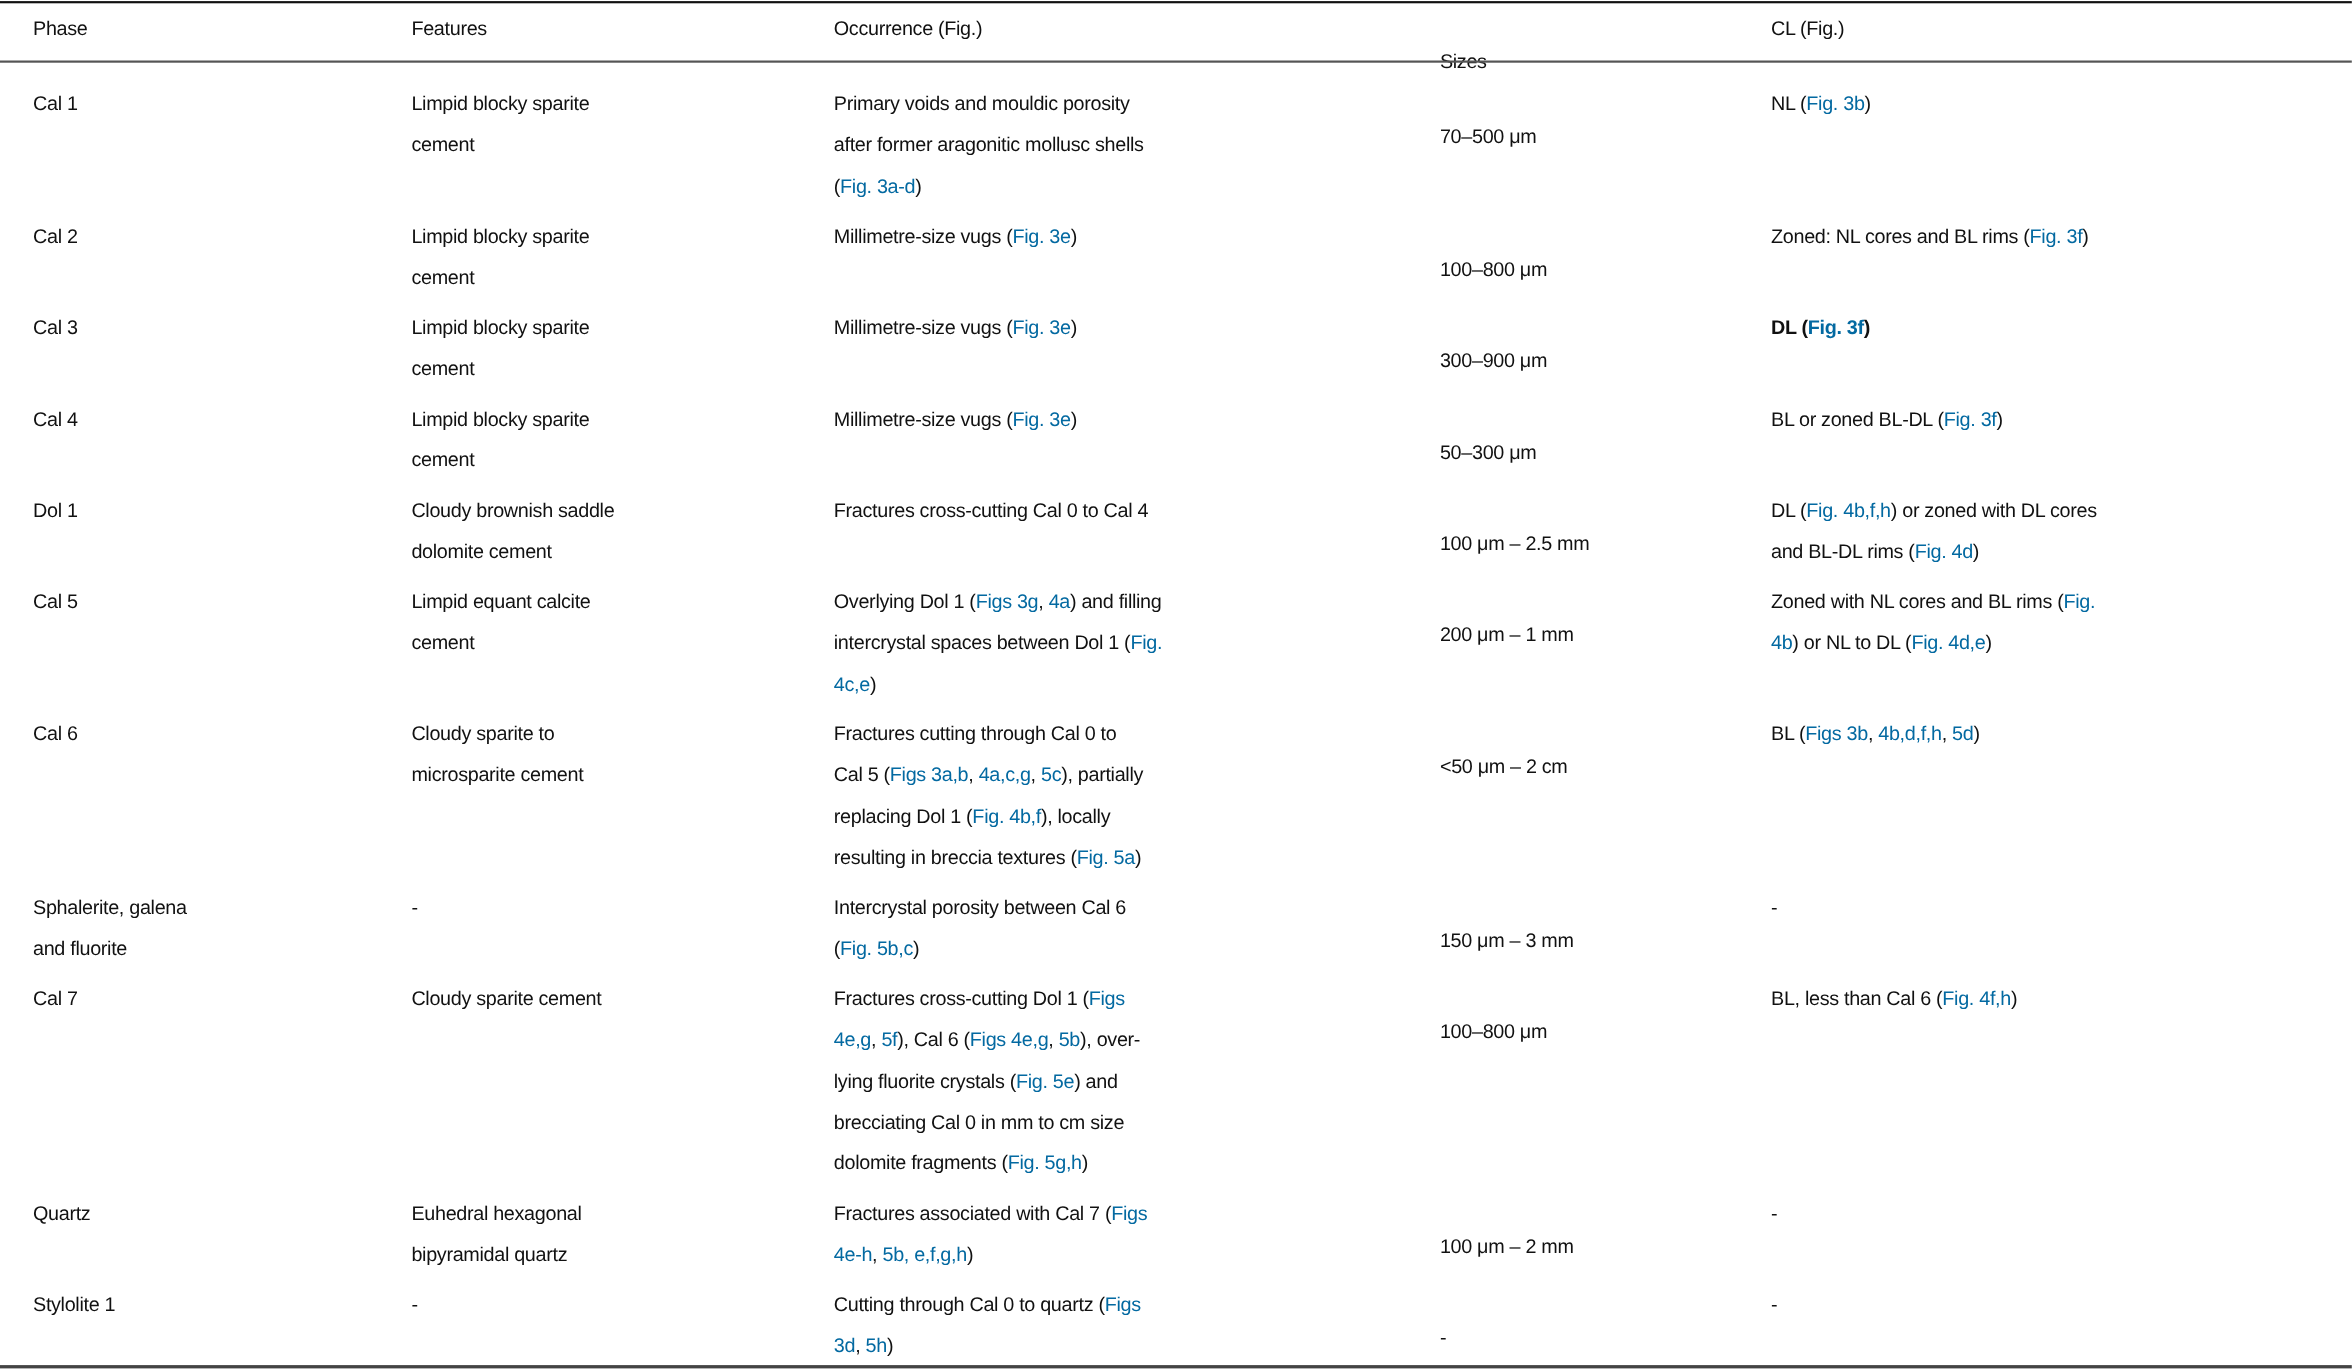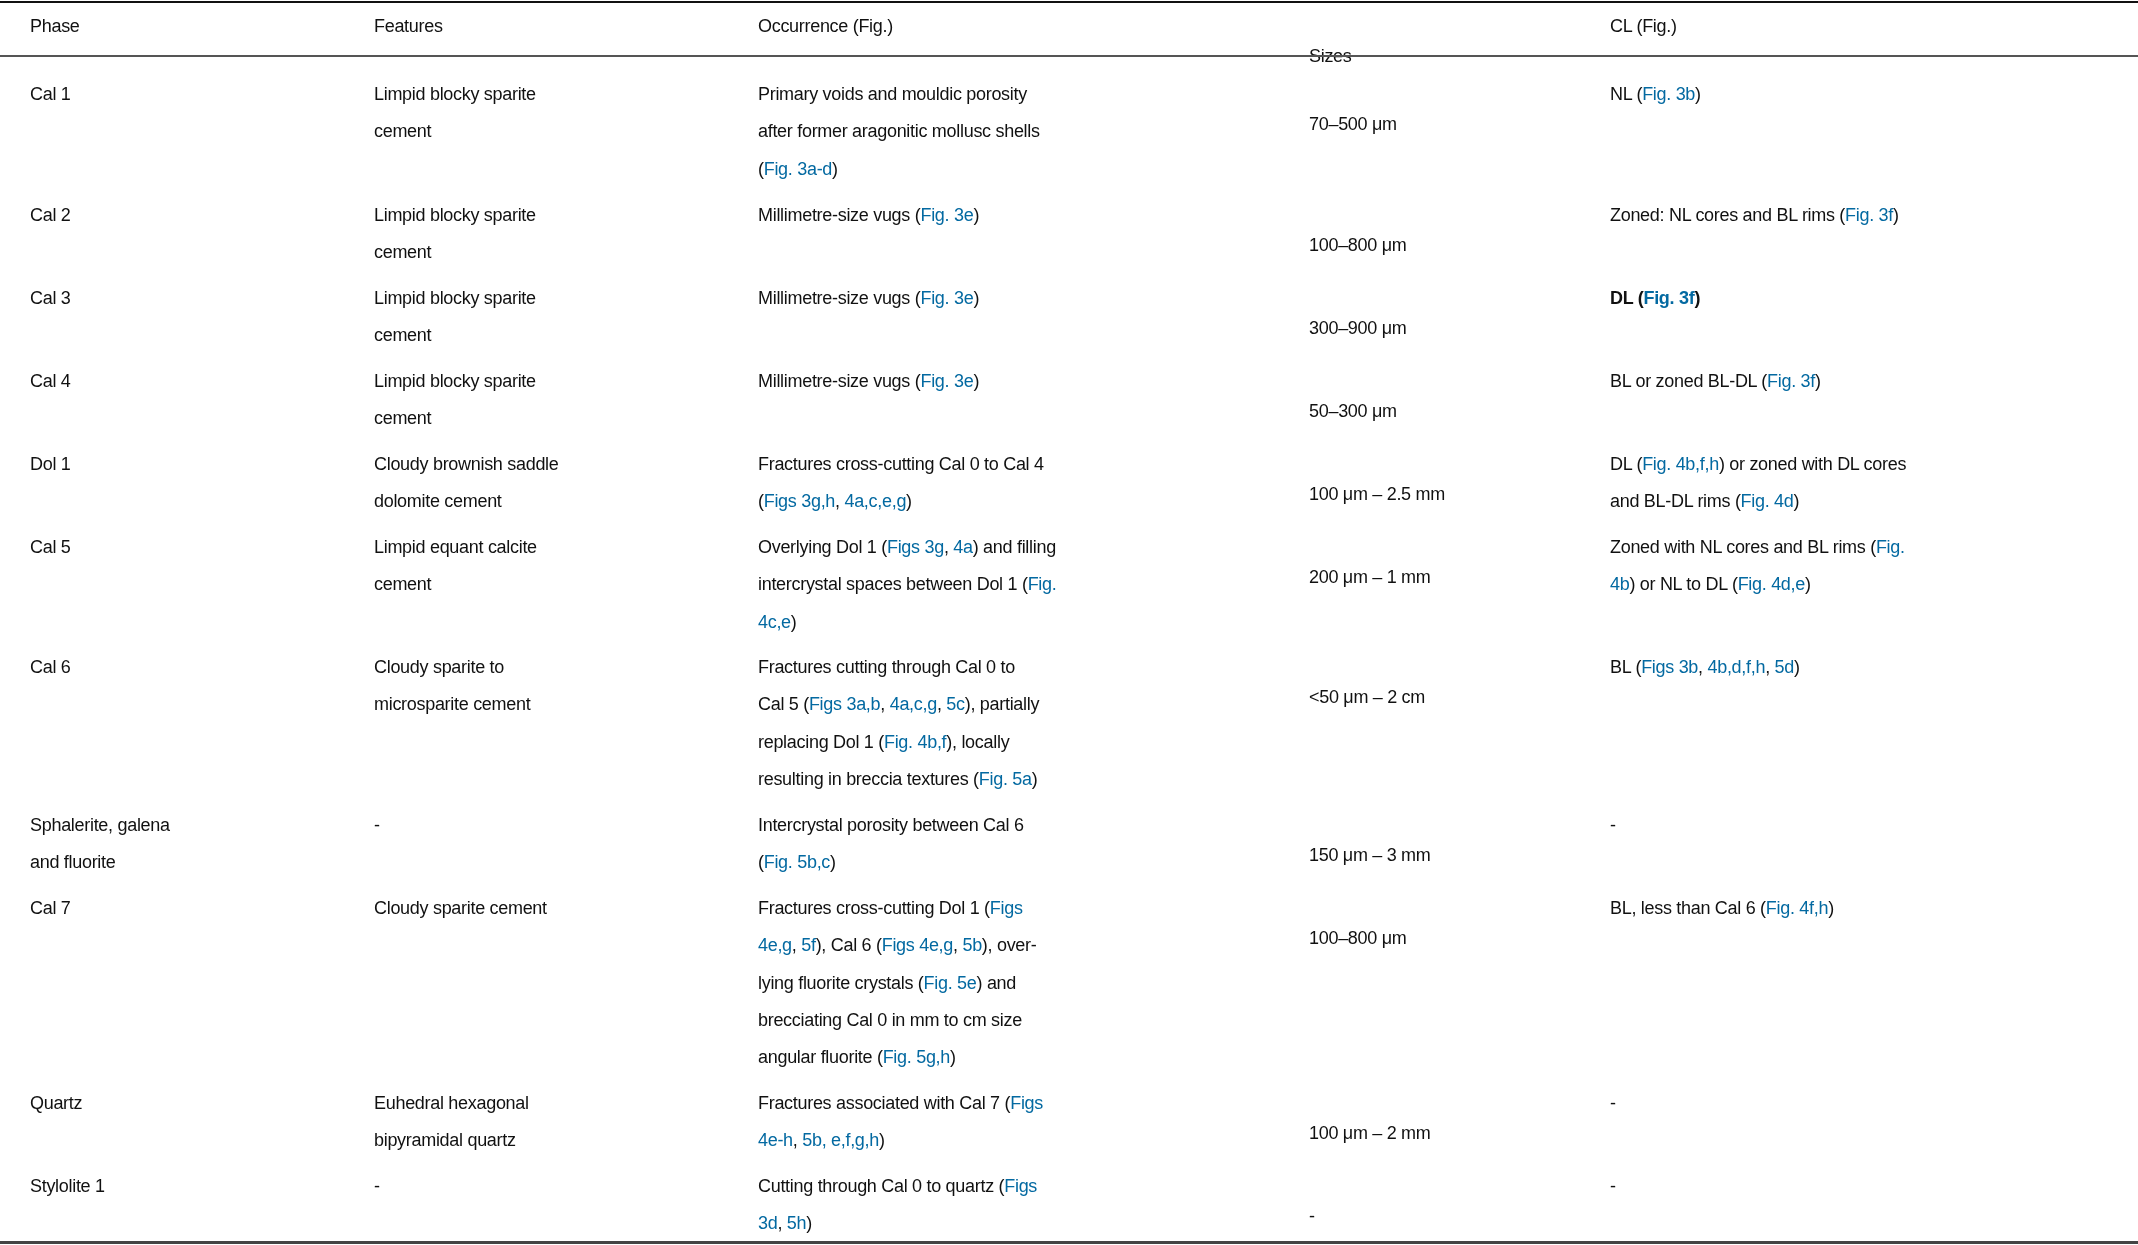--- a/index.html
+++ b/index.html
@@ -120,21 +120,20 @@
     <div>
       <div class="cell c-phase" style="top: 446px;">
         <span class="line"><span>Dol 1</span></span>
       </div>
       <div class="cell c-features" style="top: 446px;">
         <span class="line"><span>Cloudy brownish saddle</span></span>
         <span class="line"><span>dolomite cement</span></span>
       </div>
       <div class="cell c-occ" style="top: 446px;">
         <span class="line"><span>Fractures cross-cutting Cal 0 to Cal 4</span></span>
-        <span class="line"><span>(</span><a class="lnk">Figs 3g,h</a><span>, </span><a class="lnk">4a,c,e,g</a><span>)</span></span>
       </div>
       <div class="cell c-sizes" style="top: 446px;">
         <span class="line"><span>100 μm – 2.5 mm</span></span>
       </div>
       <div class="cell c-cl" style="top: 446px;">
         <span class="line"><span>DL (</span><a class="lnk">Fig. 4b,f,h</a><span>) or zoned with DL cores</span></span>
         <span class="line"><span>and BL-DL rims (</span><a class="lnk">Fig. 4d</a><span>)</span></span>
       </div>
     </div>
     <div>
@@ -203,21 +202,21 @@
         <span class="line"><span>Cal 7</span></span>
       </div>
       <div class="cell c-features" style="top: 890px;">
         <span class="line"><span>Cloudy sparite cement</span></span>
       </div>
       <div class="cell c-occ" style="top: 890px;">
         <span class="line"><span>Fractures cross-cutting Dol 1 (</span><a class="lnk">Figs</a></span>
         <span class="line"><a class="lnk">4e,g</a><span>, </span><a class="lnk">5f</a><span>), Cal 6 (</span><a class="lnk">Figs 4e,g</a><span>, </span><a class="lnk">5b</a><span>), over-</span></span>
         <span class="line"><span>lying fluorite crystals (</span><a class="lnk">Fig. 5e</a><span>) and</span></span>
         <span class="line"><span>brecciating Cal 0 in mm to cm size</span></span>
-        <span class="line"><span>angular fluorite (</span><a class="lnk">Fig. 5g,h</a><span>)</span></span>
+        <span class="line"><span>dolomite fragments (</span><a class="lnk">Fig. 5g,h</a><span>)</span></span>
       </div>
       <div class="cell c-sizes" style="top: 890px;">
         <span class="line"><span>100–800 μm</span></span>
       </div>
       <div class="cell c-cl" style="top: 890px;">
         <span class="line"><span>BL, less than Cal 6 (</span><a class="lnk">Fig. 4f,h</a><span>)</span></span>
       </div>
     </div>
     <div>
       <div class="cell c-phase" style="top: 1085px;">

